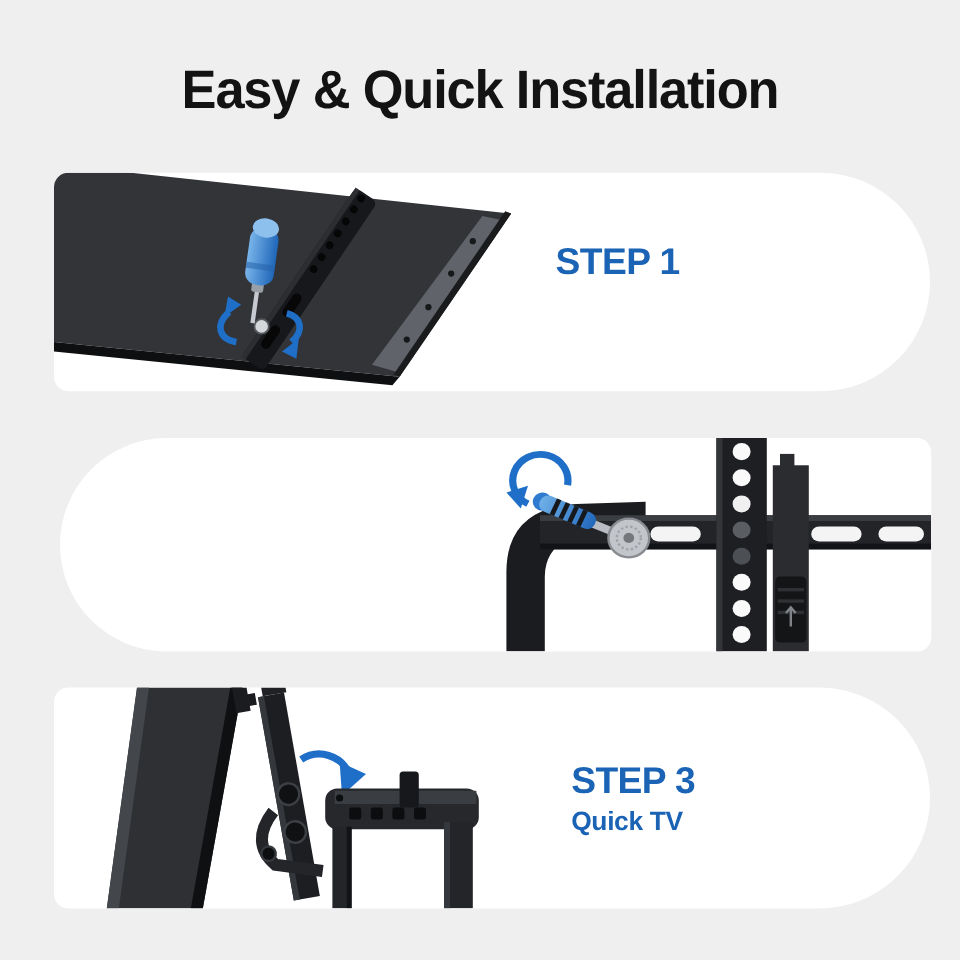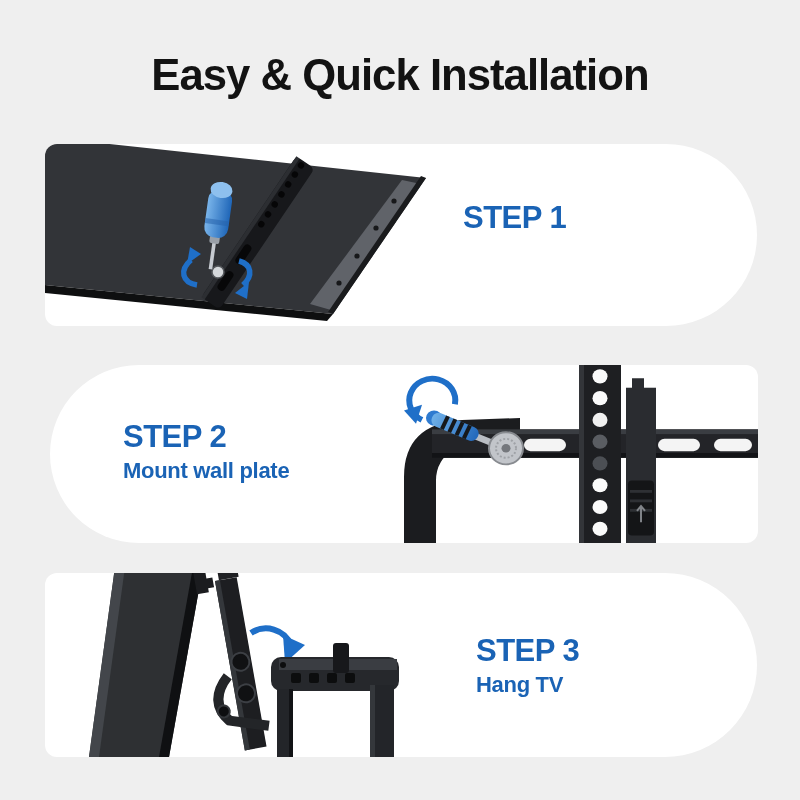--- a/index.html
+++ b/index.html
@@ -5,21 +5,21 @@
   html,body{margin:0;padding:0;}
   body{background:#ededee;font-family:"Liberation Sans",sans-serif;}
   .canvas{position:relative;width:800px;height:800px;background:#efefef;overflow:hidden;margin:0 auto;}
 
   .page-title{
     position:absolute;top:52px;left:0;width:100%;margin:0;
     text-align:center;font-size:45px;line-height:1.0;font-weight:bold;
     letter-spacing:-1px;color:#131313;transform:scaleX(.97);transform-origin:center;
   }
 
-  .card{position:absolute;background:#ffffff;overflow:hidden;}
+  .card{position:absolute;background:#ffffff;overflow:hidden;padding-left:18px;}
   .card1{left:45px;top:144px;width:712px;height:182px;border-radius:12px 91px 91px 12px;}
   .card2{left:50px;top:365px;width:708px;height:178px;border-radius:89px 12px 12px 89px;}
   .card3{left:45px;top:573px;width:712px;height:184px;border-radius:12px 92px 92px 12px;}
 
   .photo{position:absolute;top:0;height:100%;}
   .photo svg{display:block;width:100%;height:100%;}
   .photo1{left:0;width:385px;}
   .photo2{right:0;width:362px;}
   .photo3{left:0;width:455px;}
 
@@ -91,24 +91,20 @@
           <rect x="-12" y="26" width="24" height="5" fill="#2763ac" opacity=".55"></rect>
         </g>
       </svg>
     </div>
     <div class="steptext t1">
       <div class="step-label">STEP 1</div>
     </div>
   </section>
 
   <section class="card card2">
-    <div class="steptext t2">
-      <div class="step-label">STEP 2</div>
-      <div class="step-desc">Mount wall plate</div>
-    </div>
     <div class="photo photo2">
       <svg viewBox="0 0 362 188" preserveAspectRatio="none">
         <defs>
           <linearGradient id="g-handle" x1="0" y1="0" x2="1" y2="0">
             <stop offset="0" stop-color="#6fb0e8"></stop>
               <stop offset="1" stop-color="#2268bb"></stop>
           </linearGradient>
         </defs>
 
         <path d="M8,188 L8,118 Q8,62 66,58 L124,56 L124,74 Q40,76 40,122 L40,188 Z" fill="#1b1c1f"></path>
@@ -202,17 +198,17 @@
           <circle cx="238" cy="92" r="3" fill="#0c0d0e"></circle>
           <rect x="232" y="116" width="16" height="68" fill="#232529"></rect>
           <rect x="244" y="116" width="4" height="68" fill="#121316"></rect>
           <rect x="325" y="112" width="24" height="72" fill="#232529"></rect>
           <rect x="325" y="112" width="5" height="72" fill="#34373b"></rect>
         </g>
       </svg>
     </div>
     <div class="steptext t3">
       <div class="step-label">STEP 3</div>
-      <div class="step-desc">Hang TV</div>
+      <div class="step-desc">Quick TV</div>
     </div>
   </section>
 
 </div>
 
 </body></html>

